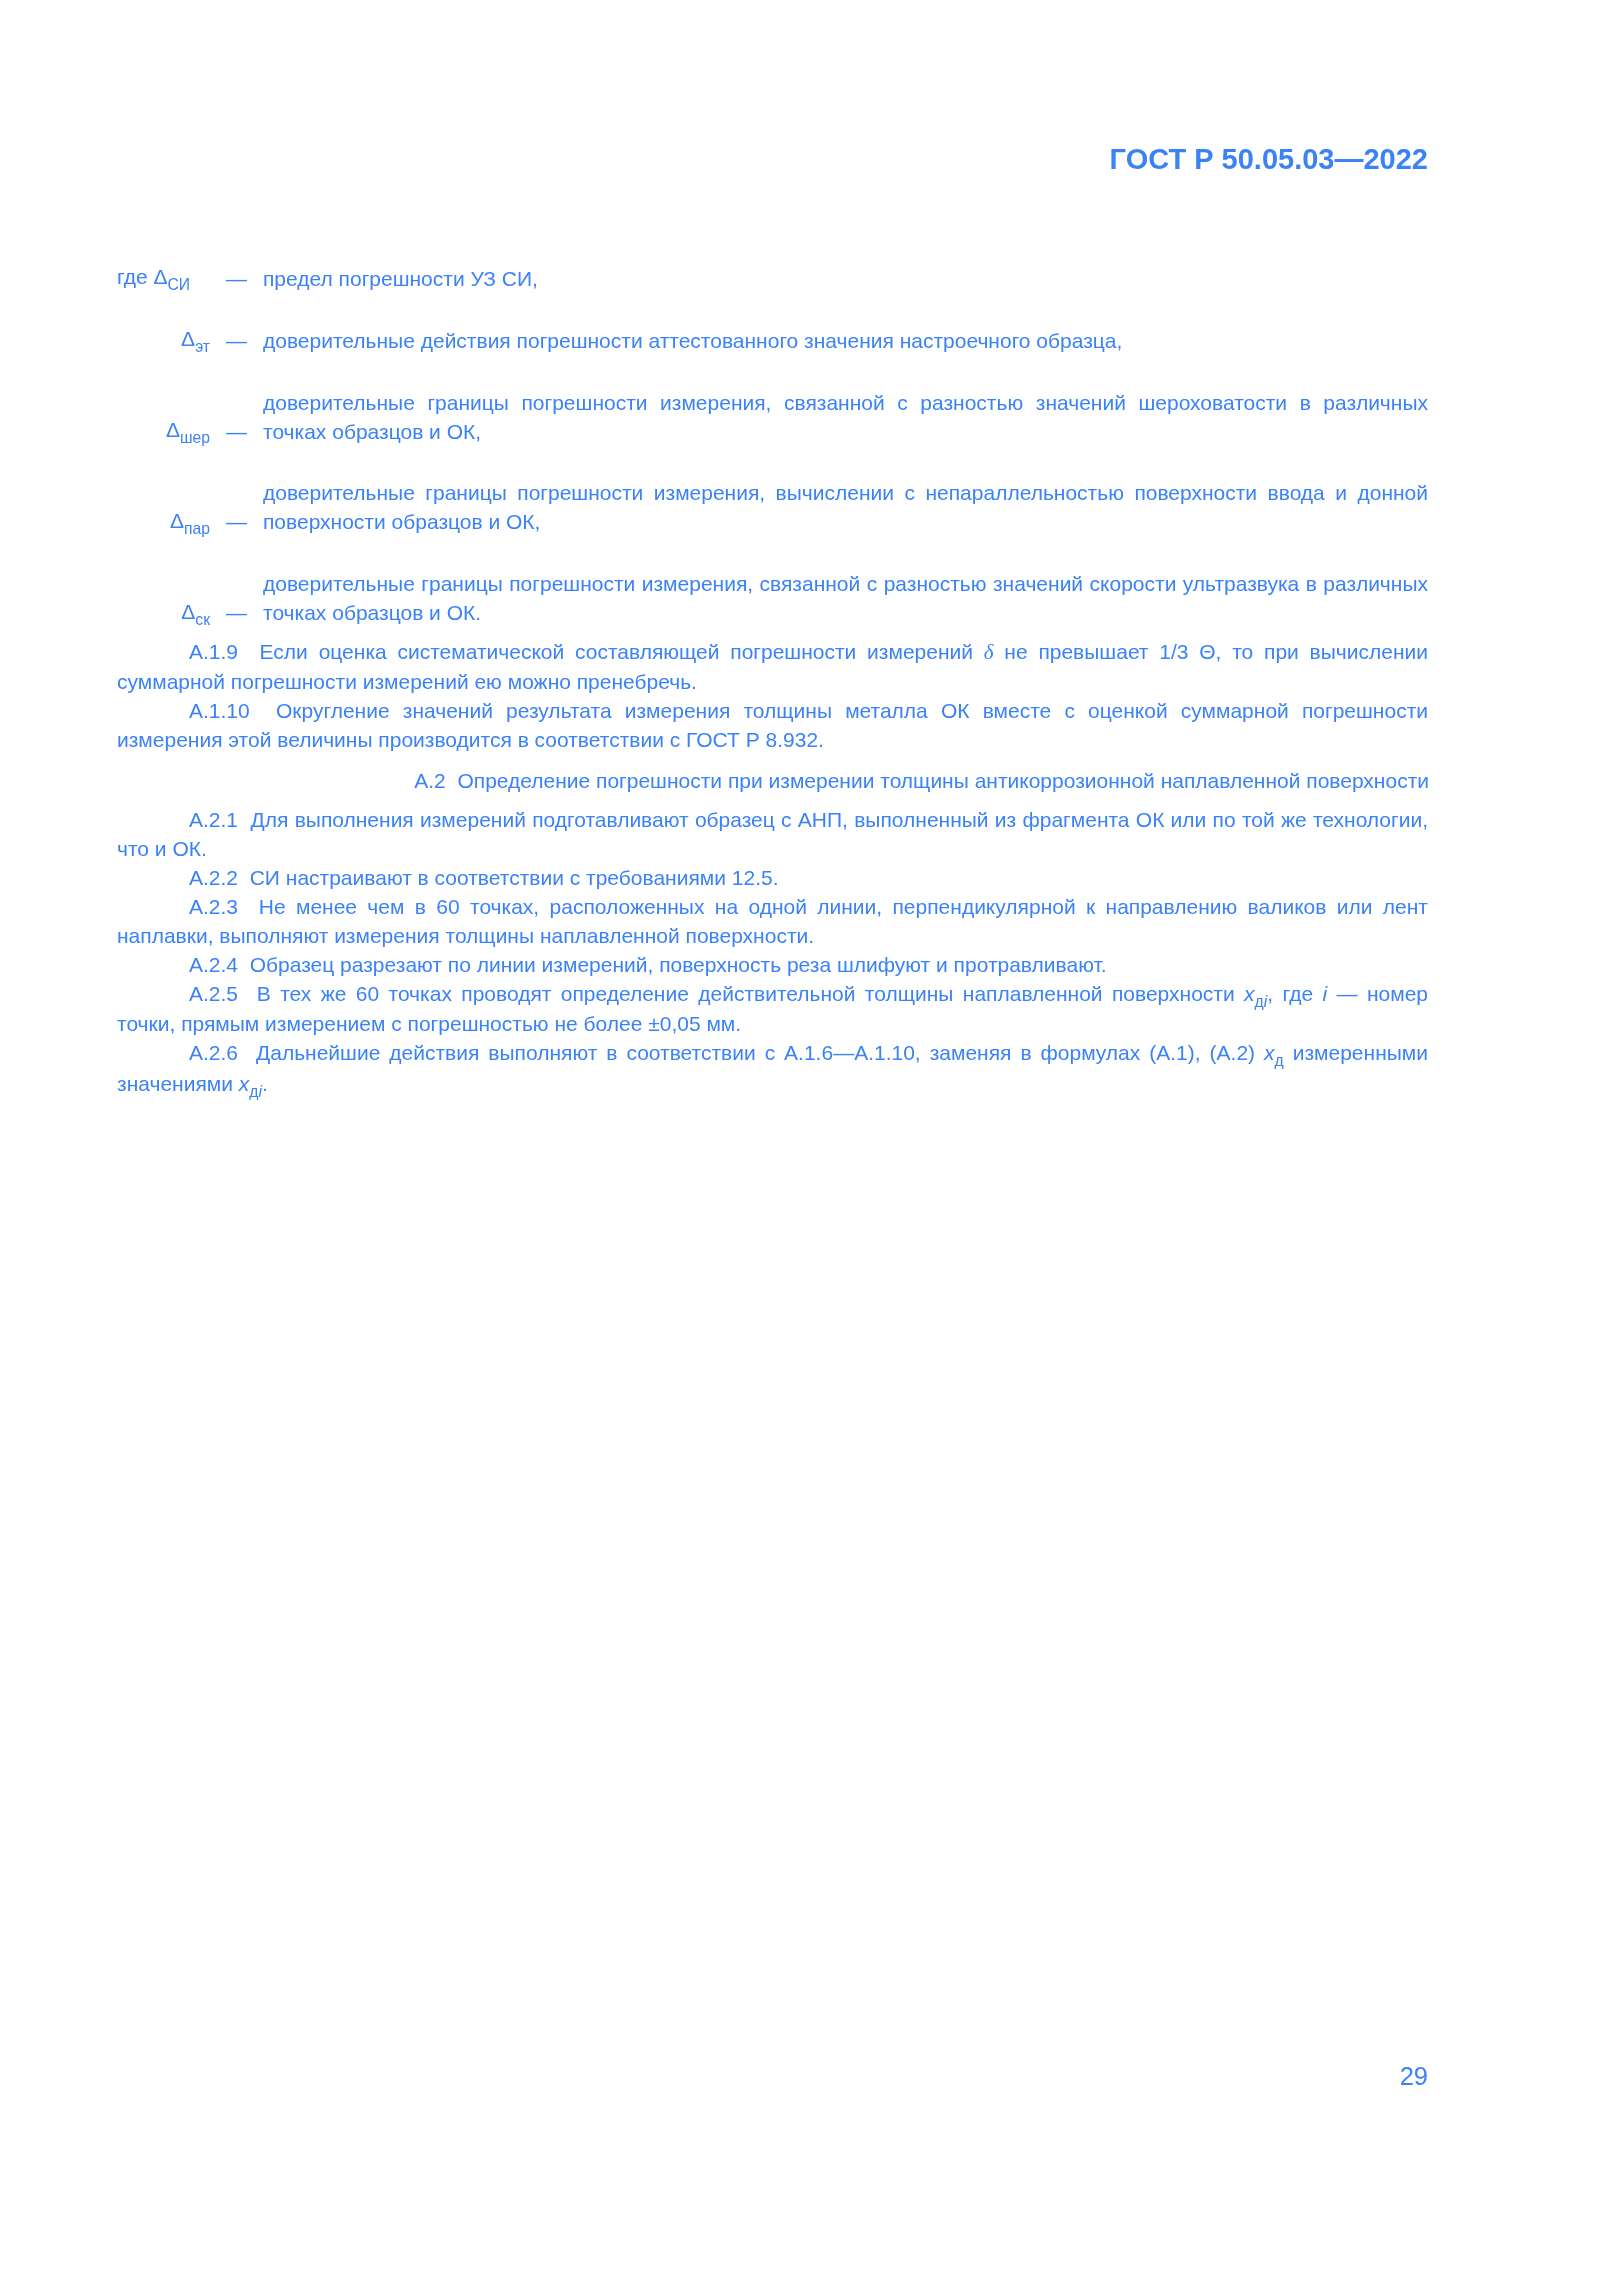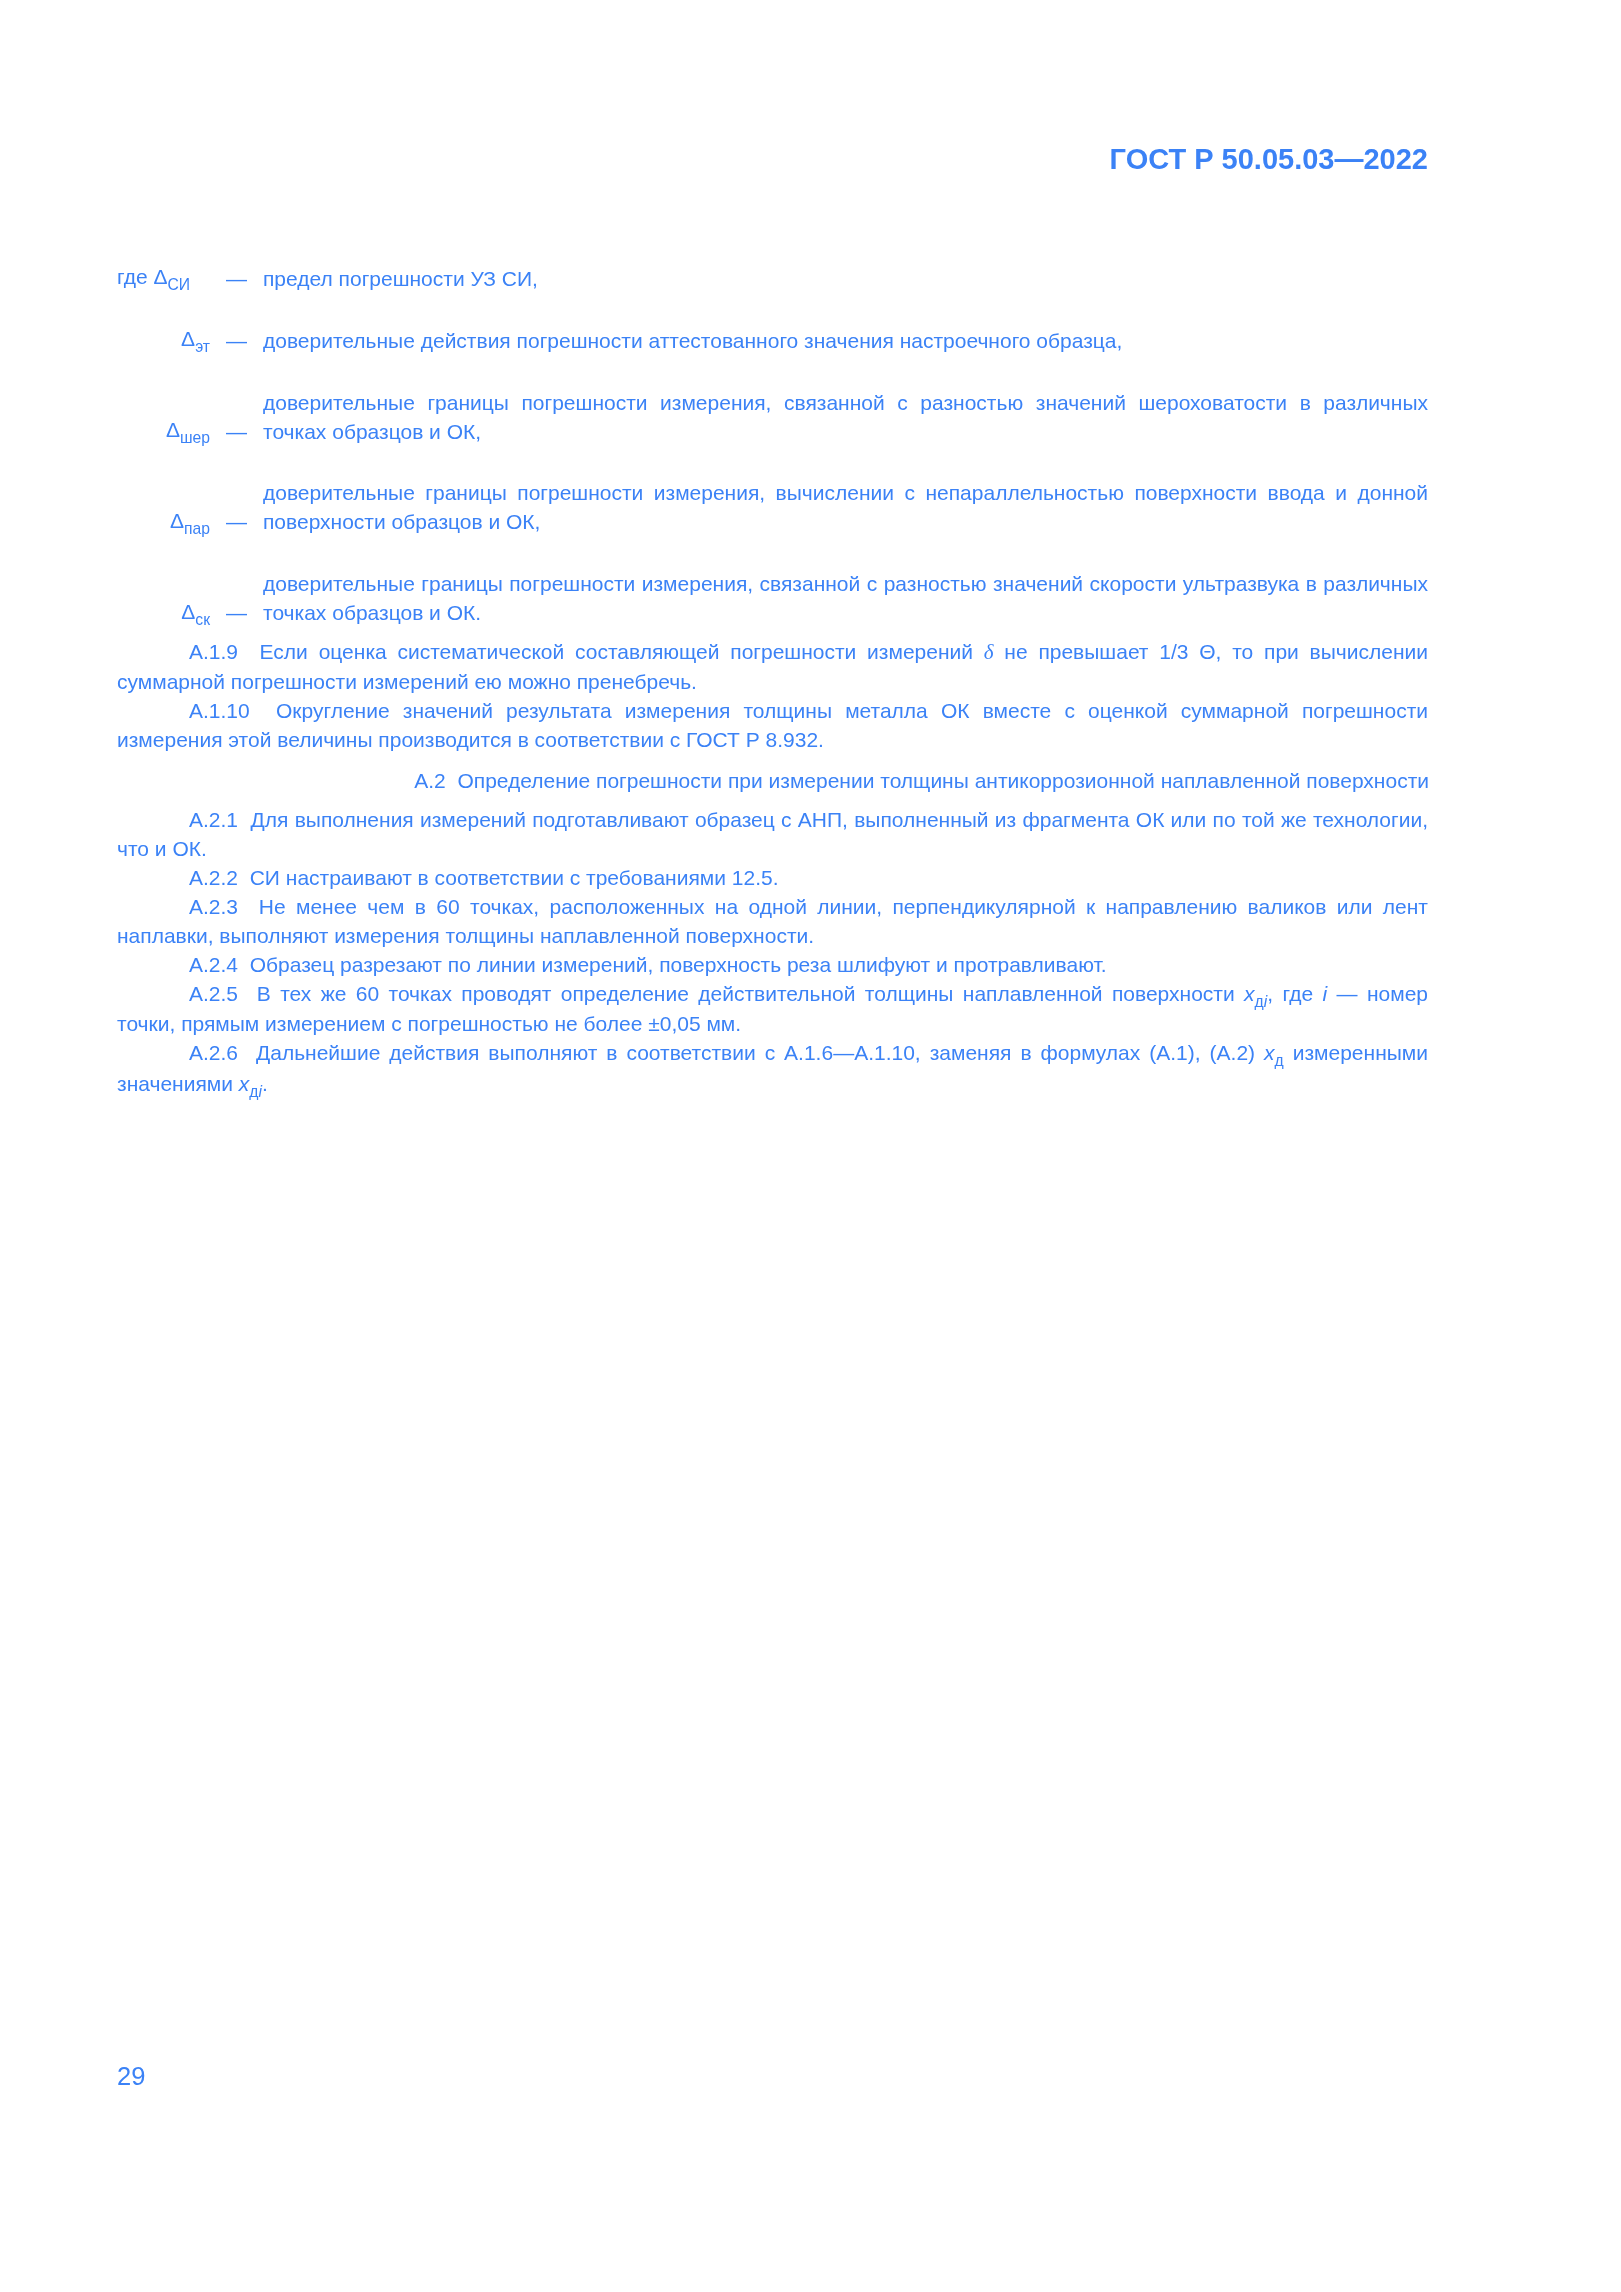--- a/index.html
+++ b/index.html
@@ -89,21 +89,21 @@
     margin: 11.8px 0 9.8px 72px;
     width: 1240px;
     font-weight: normal;
     text-align: right;
   }
   .page-number {
     position: absolute;
     top: 2062px;
     left: 117px;
     width: 1311px;
-    text-align: left;
+    text-align: right;
     font-size: 25.5px;
     line-height: 29px;
   }
 </style>
 </head>
 <body>
 
 <div class="page">
 
   <div class="running-head">

